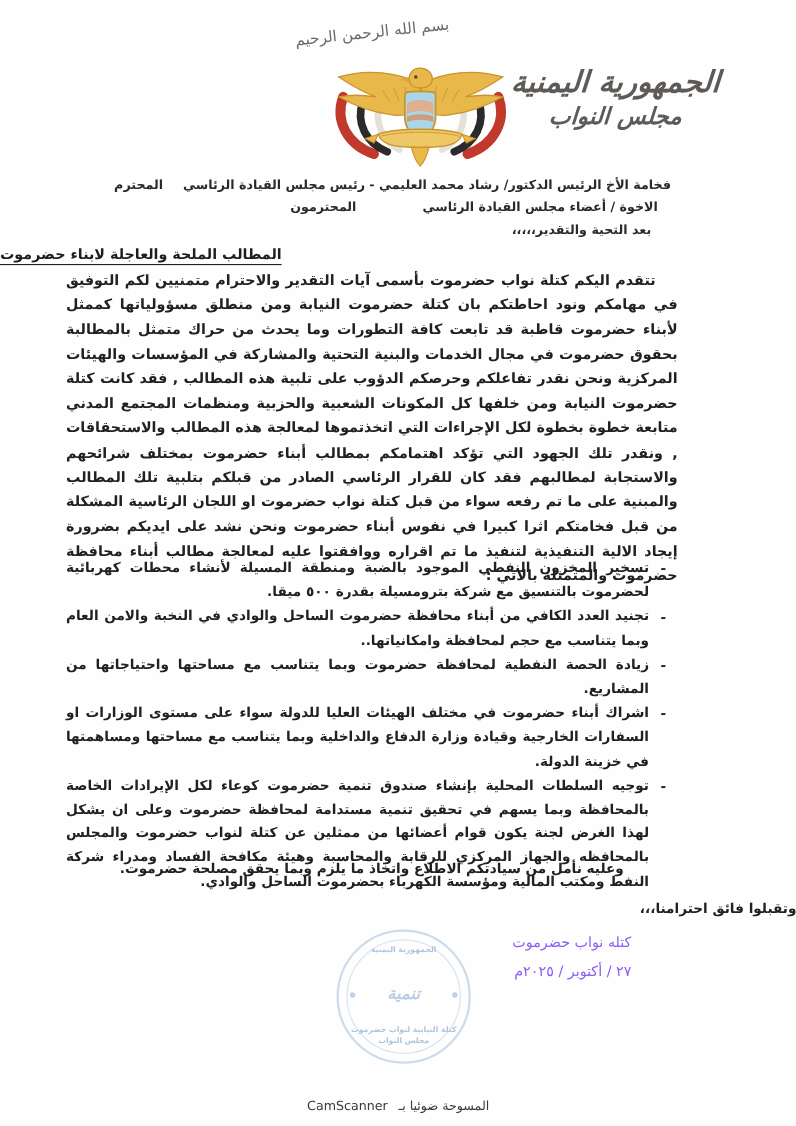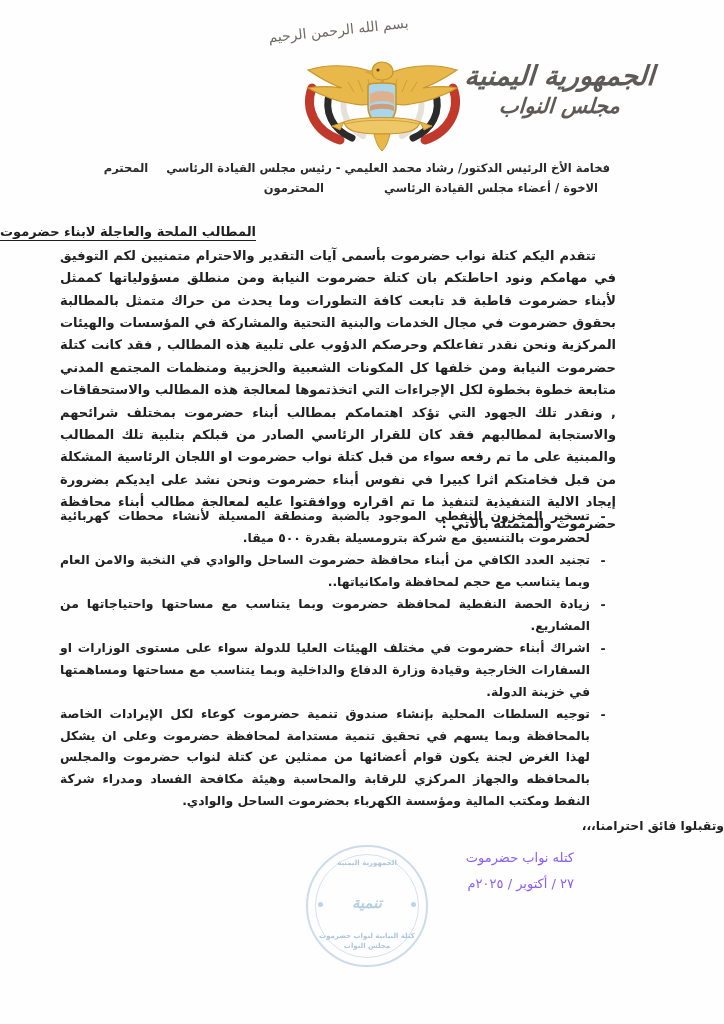--- a/index.html
+++ b/index.html
@@ -320,20 +320,23 @@
 
   <div class="addresses">
     <div class="addr-row r1">
       <span class="addr-main">فخامة الأخ الرئيس الدكتور/ رشاد محمد العليمي - رئيس مجلس القيادة الرئاسي</span>
       <span class="addr-hon">المحترم</span>
     </div>
     <div class="addr-row r2">
       <span class="addr-main">الاخوة / أعضاء مجلس القيادة الرئاسي</span>
       <span class="addr-hon">المحترمون</span>
     </div>
+    <div class="addr-row r3">
+      <span class="addr-main">بعد التحية والتقدير،،،،،</span>
+    </div>
   </div>
 
   <div class="subject">
     <span>المطالب الملحة والعاجلة لابناء حضرموت</span>
   </div>
 
   <div class="body-text">
     <p>تتقدم اليكم كتلة نواب حضرموت بأسمى آيات التقدير والاحترام متمنيين لكم التوفيق في مهامكم ونود احاطتكم بان  كتلة حضرموت النيابة ومن منطلق مسؤولياتها كممثل لأبناء حضرموت قاطبة قد تابعت كافة التطورات وما يحدث من حراك متمثل بالمطالبة بحقوق حضرموت في مجال الخدمات والبنية التحتية والمشاركة في المؤسسات والهيئات المركزية ونحن نقدر تفاعلكم وحرصكم الدؤوب على تلبية هذه المطالب , فقد كانت كتلة حضرموت النيابة ومن خلفها كل المكونات الشعبية والحزبية ومنظمات المجتمع المدني متابعة خطوة بخطوة لكل الإجراءات التي اتخذتموها لمعالجة هذه المطالب والاستحقاقات , ونقدر تلك الجهود التي تؤكد اهتمامكم بمطالب  أبناء حضرموت بمختلف شرائحهم والاستجابة لمطالبهم فقد كان للقرار الرئاسي الصادر من قبلكم بتلبية تلك المطالب والمبنية على ما تم رفعه سواء من قبل كتلة نواب حضرموت او اللجان الرئاسية المشكلة من قبل فخامتكم  اثرا كبيرا في نفوس أبناء حضرموت ونحن نشد على ايديكم بضرورة إيجاد الالية التنفيذية لتنفيذ ما تم اقراره ووافقتوا عليه لمعالجة مطالب أبناء محافظة حضرموت والمتمثلة بالاتي :</p>
   </div>
 
@@ -353,33 +356,39 @@
     <div class="demand">
       <span class="dash">-</span>
       <span class="dtext">اشراك أبناء حضرموت في مختلف الهيئات العليا للدولة سواء على مستوى الوزارات او السفارات الخارجية وقيادة وزارة الدفاع والداخلية وبما يتناسب مع مساحتها ومساهمتها في خزينة الدولة.</span>
     </div>
     <div class="demand">
       <span class="dash">-</span>
       <span class="dtext">توجيه السلطات المحلية بإنشاء صندوق تنمية حضرموت كوعاء لكل الإيرادات الخاصة بالمحافظة وبما يسهم في تحقيق تنمية مستدامة لمحافظة حضرموت وعلى ان يشكل لهذا الغرض لجنة يكون قوام أعضائها من ممثلين عن كتلة لنواب حضرموت والمجلس بالمحافظه والجهاز المركزي للرقابة والمحاسبة وهيئة مكافحة الفساد ومدراء شركة النفط ومكتب المالية ومؤسسة الكهرباء بحضرموت الساحل والوادي.</span>
     </div>
   </div>
 
+  <div class="closing-note">وعليه نأمل من سيادتكم الاطلاع واتخاذ ما يلزم وبما يحقق مصلحة حضرموت.</div>
   <div class="regards">وتقبلوا فائق احترامنا،،،</div>
 
   <div class="signature">
     <div>كتله نواب حضرموت</div>
     <div>٢٧ / أكتوبر / ٢٠٢٥م</div>
   </div>
 
   <div class="seal">
     <div class="ring"></div>
     <div class="dot-l"></div>
     <div class="dot-r"></div>
     <div class="seal-top">الجمهورية اليمنية</div>
     <div class="seal-mid">تنمية</div>
     <div class="seal-bottom">
       <div>كتلة النيابية لنواب حضرموت</div>
       <div>مجلس النواب</div>
     </div>
   </div>
 
+  <div class="footer">
+    <span>المسوحة ضوئيا بـ</span>
+    <span class="fsep"></span>
+    <span class="brand">CamScanner</span>
+  </div>
 
 </div>
 
 </body></html>

